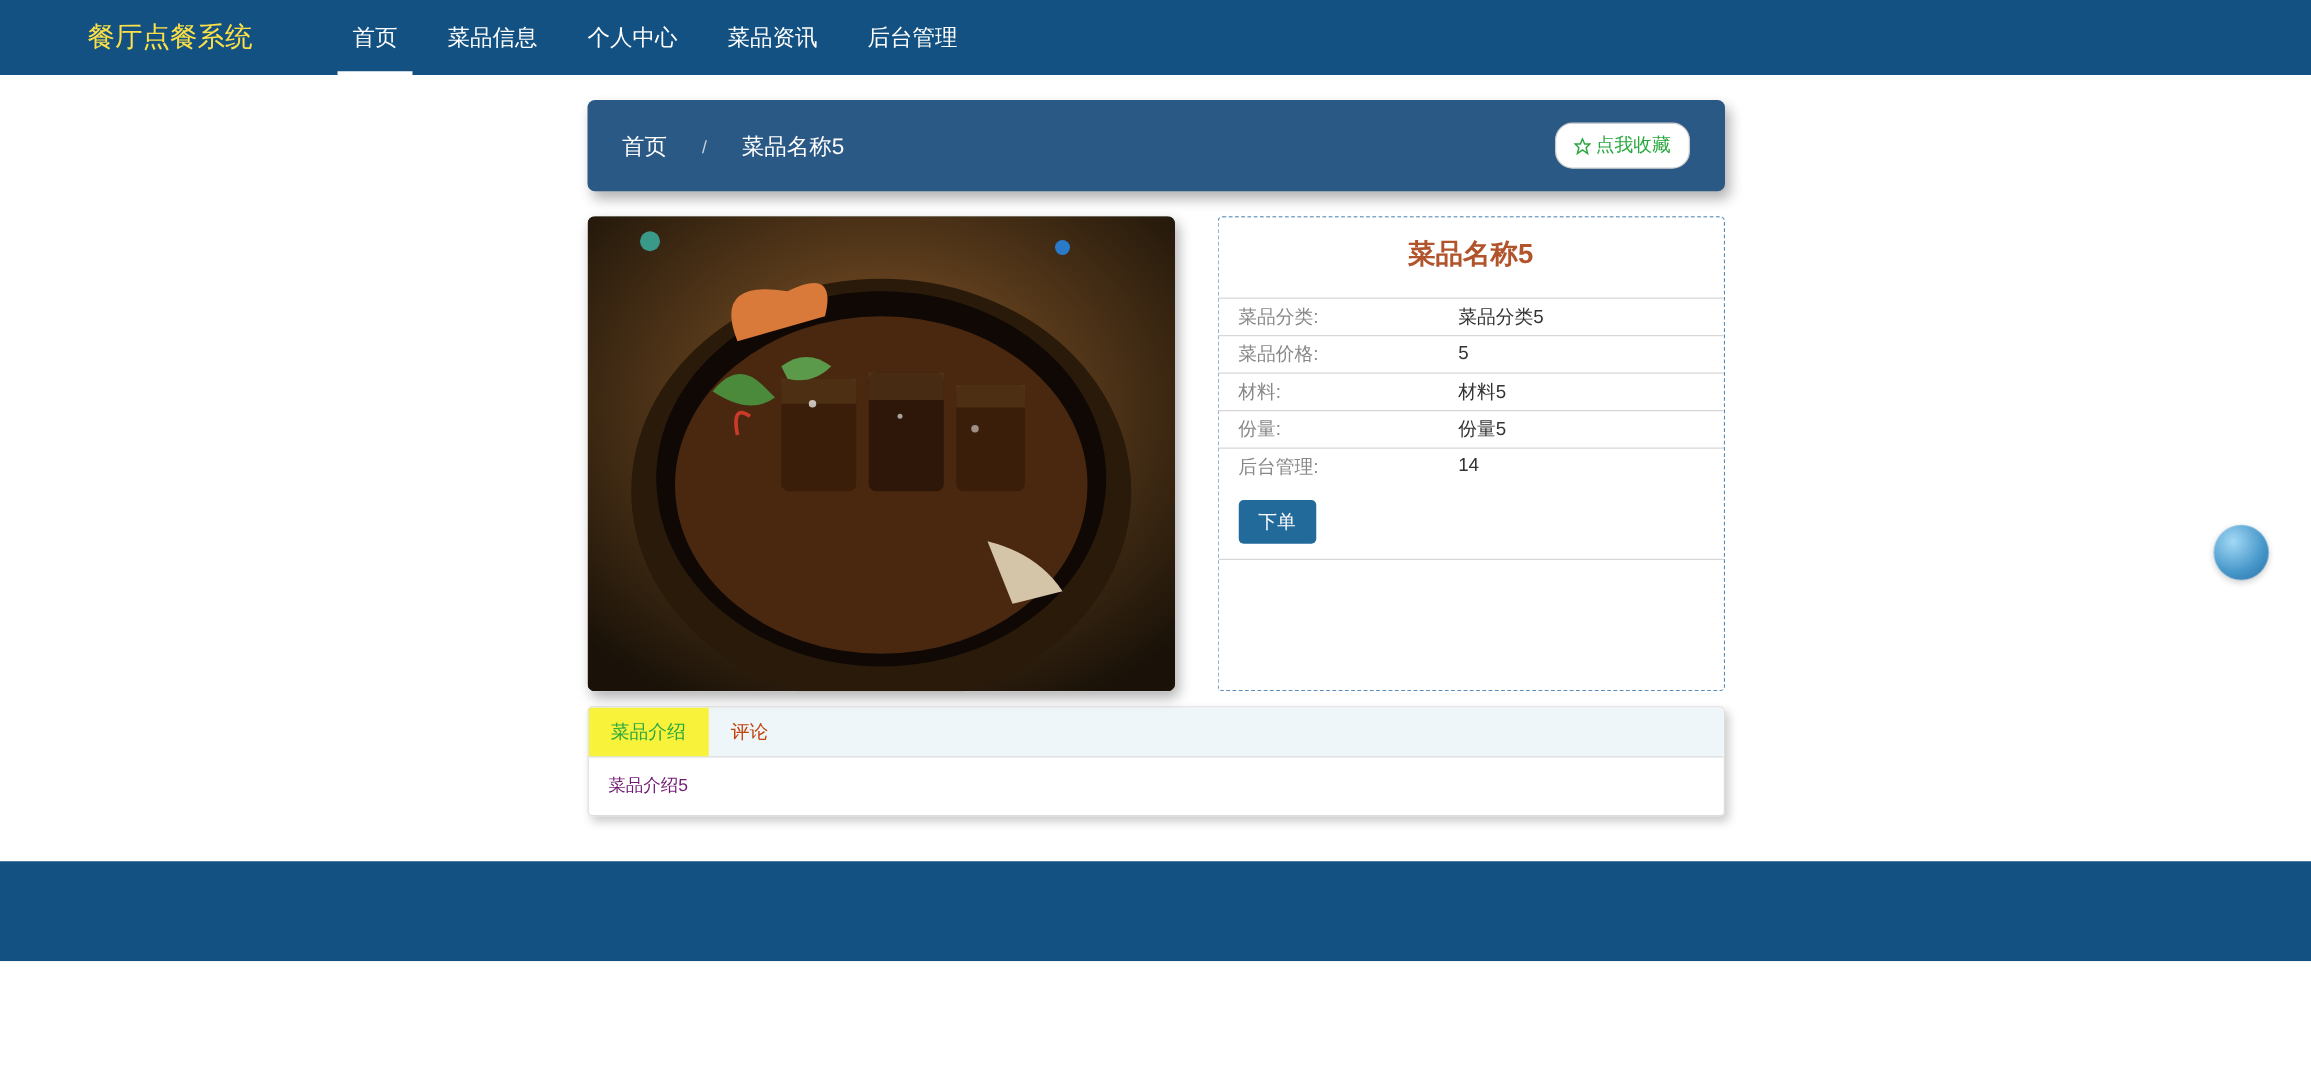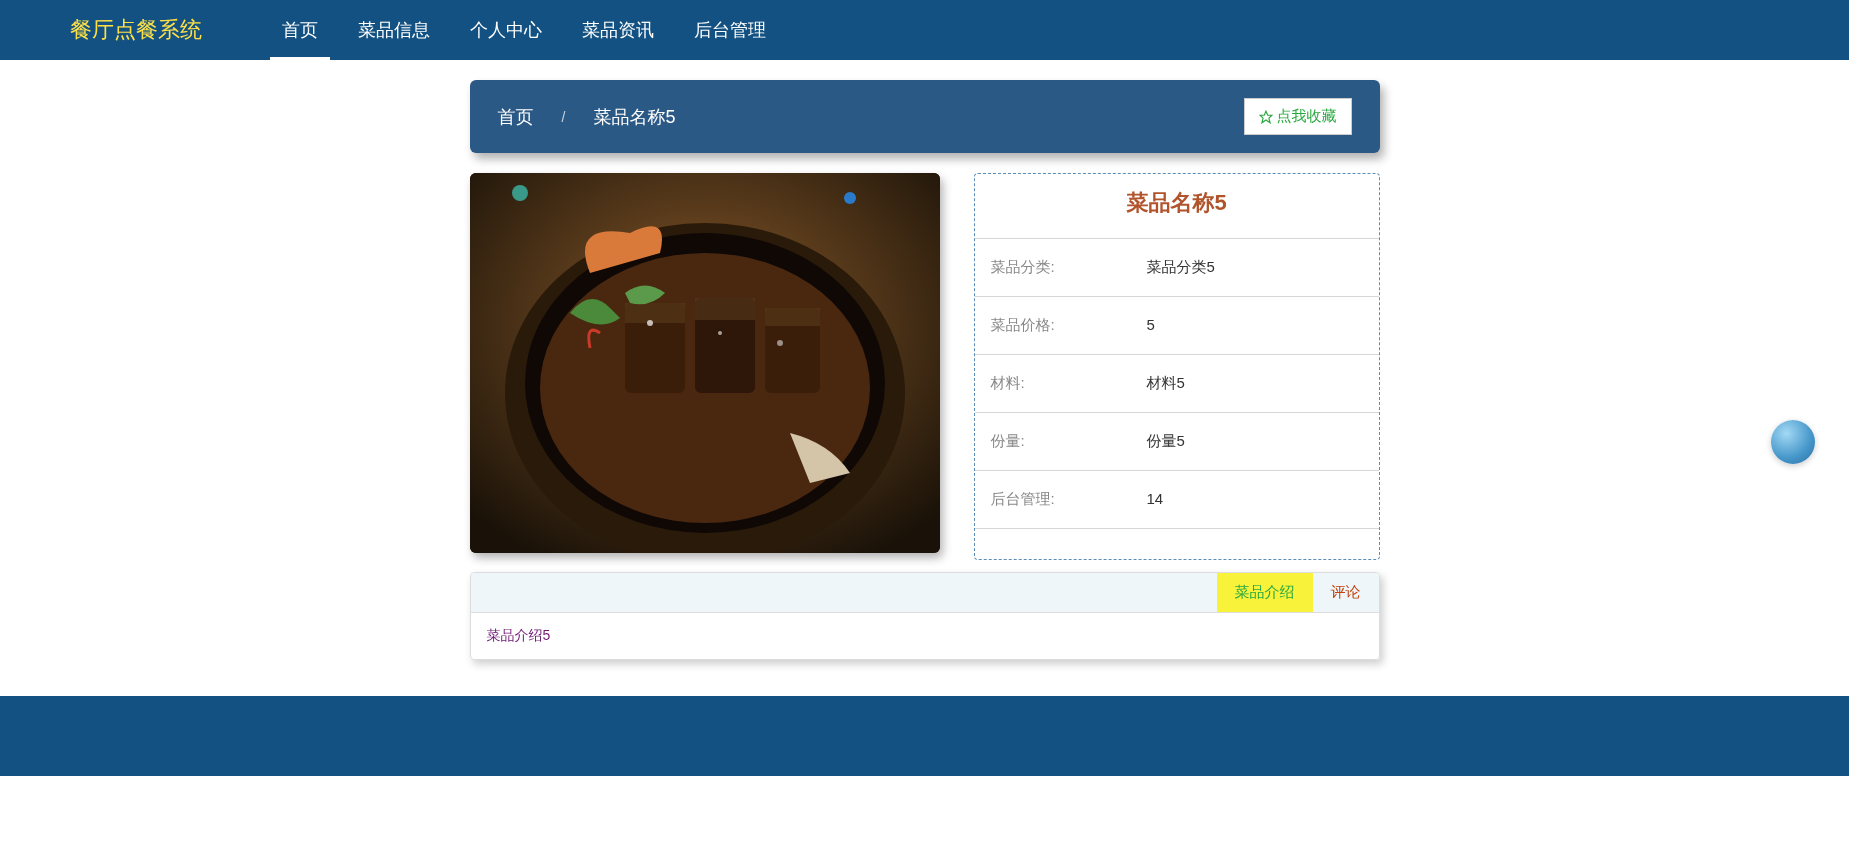--- a/index.html
+++ b/index.html
@@ -78,21 +78,21 @@
       color: #c8d3e0;
       margin: 0 28px;
       font-size: 14px;
     }
     .breadcrumb-current {
       color: #fff;
     }
     .favorite-btn {
       background: #fff;
       border: 1px solid #ccc;
-      border-radius: 0;
+      border-radius: 14px;
       padding: 8px 14px;
       color: #2aa83f;
       font-size: 15px;
       cursor: pointer;
       display: flex;
       align-items: center;
       gap: 4px;
     }
     .star-icon {
       width: 14px;
@@ -129,22 +129,23 @@
       font-weight: bold;
       margin-bottom: 20px;
       padding: 0 16px;
     }
     .info-table {
       width: 100%;
     }
     .info-row {
       display: flex;
       border-top: 1px solid #d7d7d7;
-      padding: 19px 16px;
+      padding: 5px 16px;
       font-size: 15px;
+      gap: 20px;
     }
     .info-row:last-of-type {
       border-bottom: 1px solid #d7d7d7;
     }
     .info-label {
       width: 120px;
       color: #888;
     }
     .info-value {
       color: #333;
@@ -167,21 +168,20 @@
       margin-top: 12px;
       border: 1px solid #ddd;
       border-radius: 4px;
       box-shadow: 3px 4px 8px rgba(0,0,0,0.2);
       overflow: hidden;
     }
     .tabs-header {
       background: #eef6f9;
       border-bottom: 1px solid #ddd;
       display: flex;
-      justify-content: flex-end;
     }
     .tab {
       padding: 10px 18px;
       font-size: 15px;
       cursor: pointer;
     }
     .tab.active {
       background: #f8f33a;
       color: #2aa83f;
       font-weight: 500;
@@ -289,20 +289,23 @@
           <div class="info-value">材料5</div>
         </div>
         <div class="info-row">
           <div class="info-label">份量:</div>
           <div class="info-value">份量5</div>
         </div>
         <div class="info-row">
           <div class="info-label">后台管理:</div>
           <div class="info-value">14</div>
         </div>
+        <div class="order-btn-row">
+          <button class="order-btn">下单</button>
+        </div>
       </div>
     </div>
   </div>
 
   <div class="tabs-section">
     <div class="tabs-header">
       <div class="tab active">菜品介绍</div>
       <div class="tab inactive">评论</div>
     </div>
     <div class="tab-content">菜品介绍5</div>

